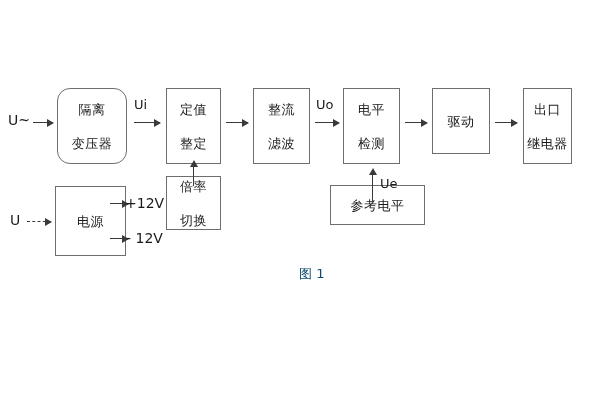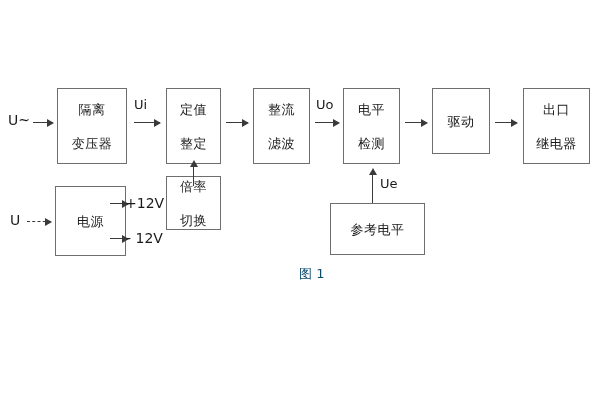--- a/index.html
+++ b/index.html
@@ -95,21 +95,21 @@
   }
 </style>
 </head>
 <body>
 
 <div id="canvas">
 
   <div class="lbl lbl-big" style="left:8px; top:113px;">U~</div>
   <div class="arrow-h" style="left:33px; top:122px; width:20px;"></div>
 
-  <div class="block" style="left:57px; top:88px; width:70px; height:76px;">
+  <div class="block" style="left:57px; top:88px; width:70px; height:76px;border-radius:13px;">
     <span class="ln">隔离</span>
     <span class="ln">变压器</span>
   </div>
 
   <div class="lbl" style="left:134px; top:98px;">Ui</div>
   <div class="arrow-h" style="left:134px; top:122px; width:26px;"></div>
 
   <div class="block" style="left:166px; top:88px; width:55px; height:76px;">
     <span class="ln">定值</span>
     <span class="ln">整定</span>
@@ -131,21 +131,21 @@
   </div>
 
   <div class="arrow-h" style="left:405px; top:122px; width:22px;"></div>
 
   <div class="block" style="left:432px; top:88px; width:58px; height:66px;">
     <span class="ln">驱动</span>
   </div>
 
   <div class="arrow-h" style="left:495px; top:122px; width:22px;"></div>
 
-  <div class="block" style="left:523px; top:88px; width:67px; height:76px;">
+  <div class="block" style="left:523px; top:88px; width:49px; height:76px;">
     <span class="ln">出口</span>
     <span class="ln">继电器</span>
   </div>
 
   <div class="lbl lbl-big" style="left:10px; top:213px;">U</div>
   <div class="arrow-h dashed" style="left:27px; top:221px; width:24px;"></div>
 
   <div class="block" style="left:55px; top:186px; width:71px; height:70px;">
     <span class="ln">电源</span>
   </div>
@@ -156,21 +156,21 @@
   <div class="arrow-h" style="left:110px; top:238px; width:18px;"></div>
   <div class="lbl lbl-big" style="left:126px; top:231px;">- 12V</div>
 
   <div class="block" style="left:166px; top:176px; width:55px; height:54px;text-align:center;">
     <span class="ln">倍率</span>
     <span class="ln">切换</span>
   </div>
 
   <div class="arrow-v" style="left:193px; top:167px; height:19px;"></div>
 
-  <div class="block" style="left:330px; top:203px; width:95px; height:52px;">
+  <div class="block" style="left:330px; top:185px; width:95px; height:40px;">
     <span class="ln">参考电平</span>
   </div>
   <div class="arrow-v" style="left:372px; top:175px; height:28px;"></div>
   <div class="lbl" style="left:380px; top:177px;">Ue</div>
 
   <div class="caption" style="left:299px; top:267px;">图 1</div>
 
 </div>
 
 </body></html>

